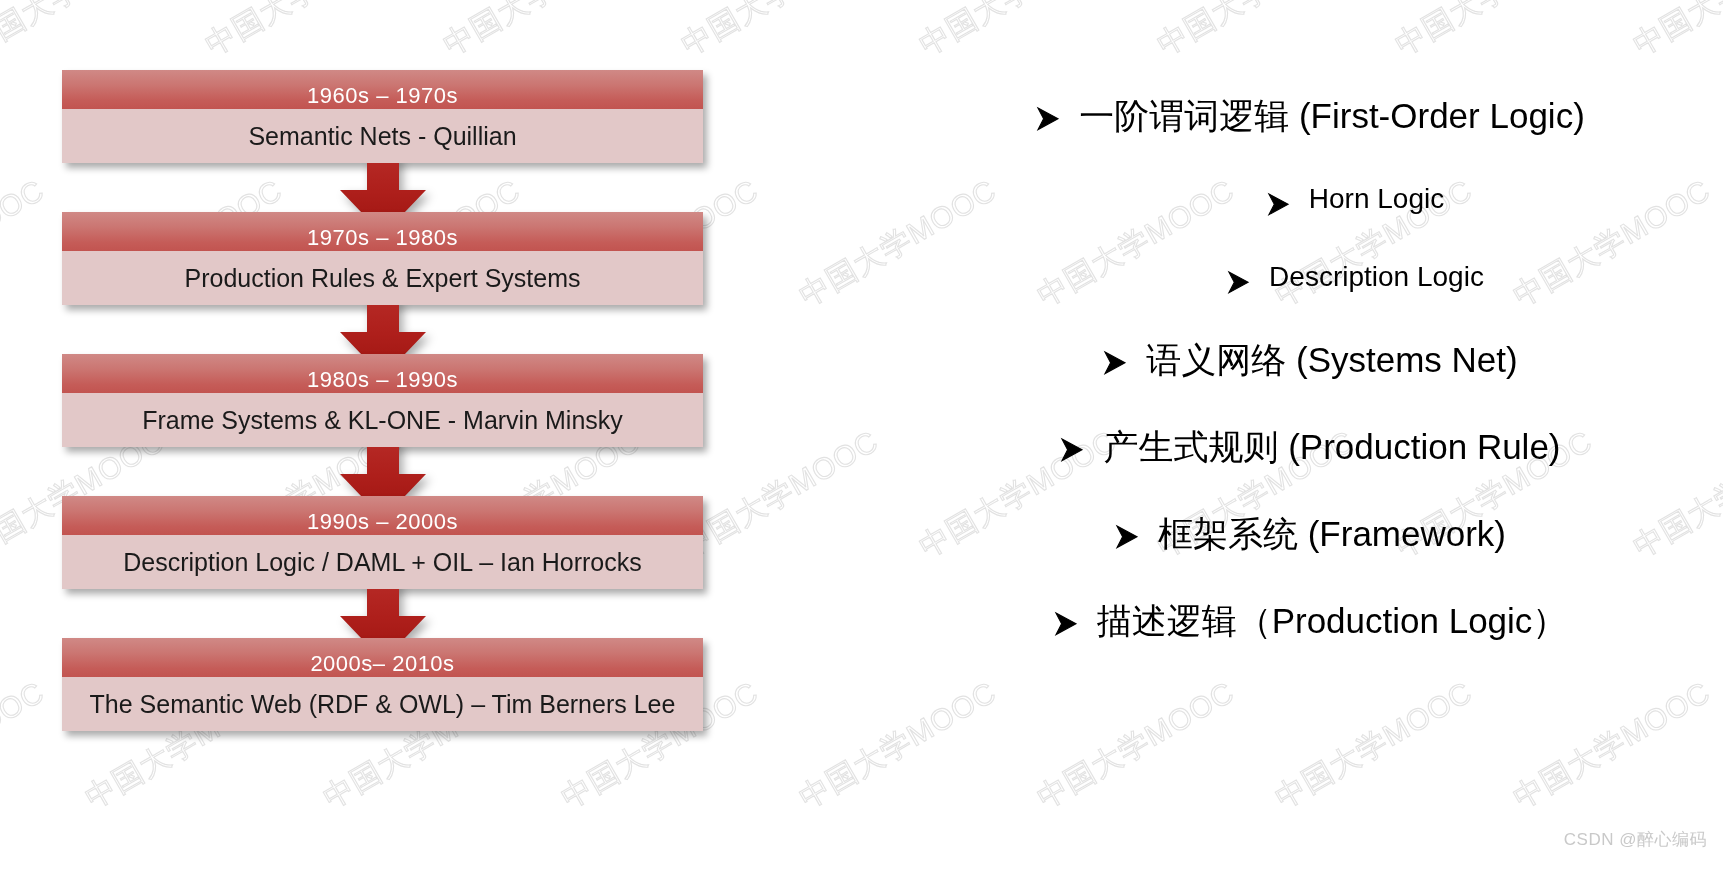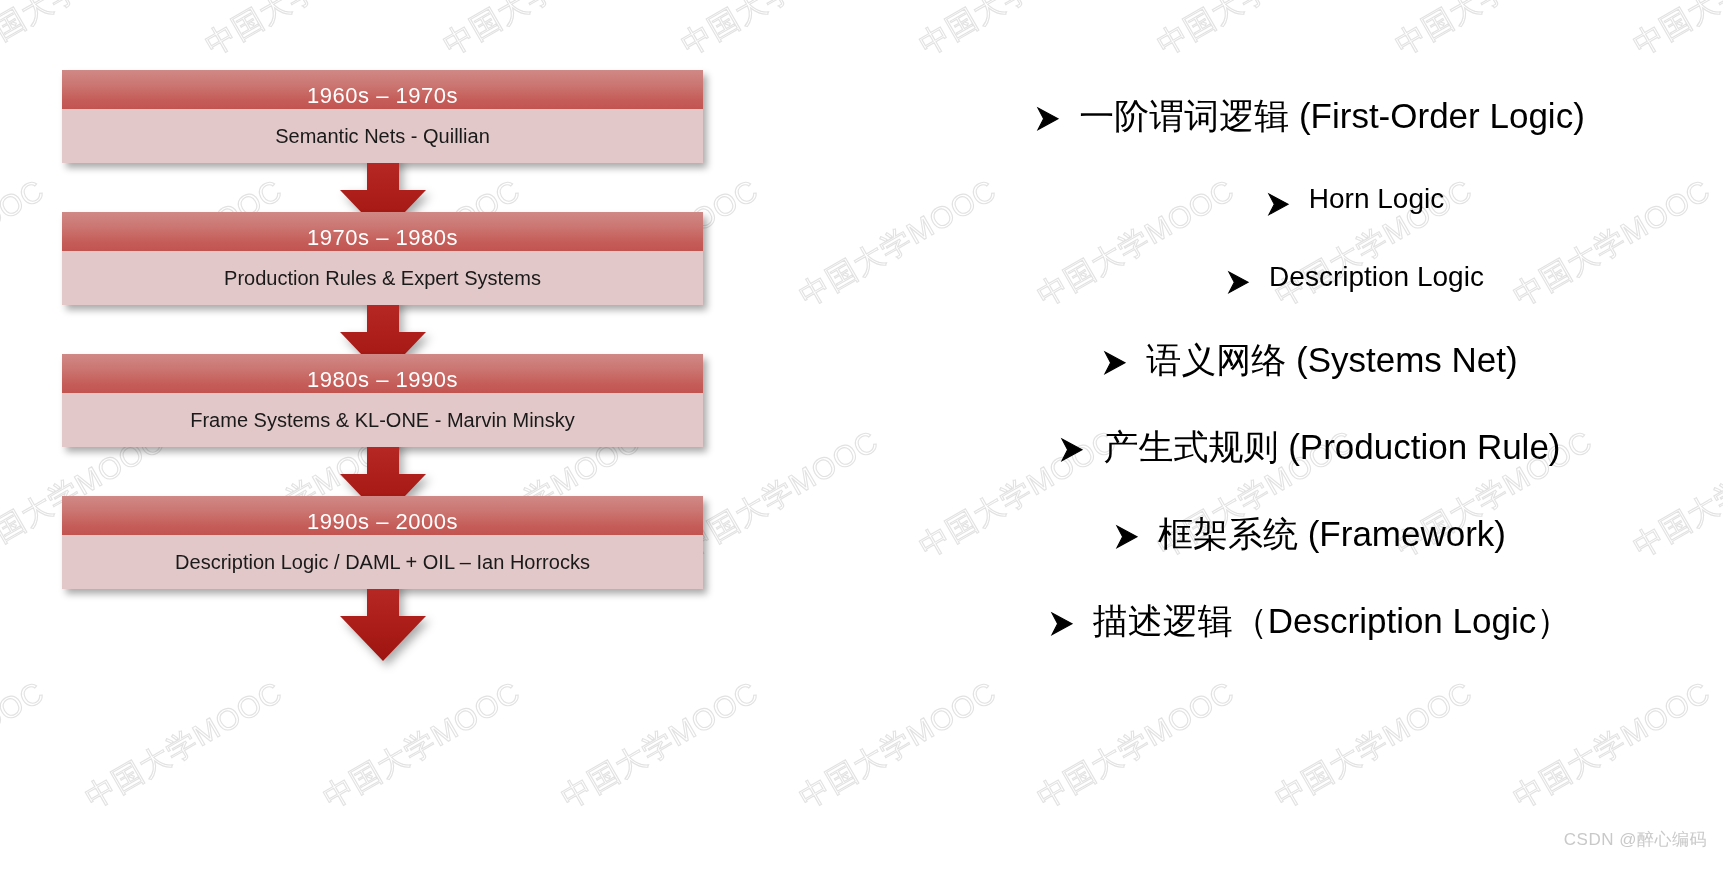--- a/index.html
+++ b/index.html
@@ -66,21 +66,21 @@
     letter-spacing: 0.5px;
     background: linear-gradient(to bottom, #d08986 0%, #cb7672 38%, #c55c58 78%, #c25450 100%);
     position: relative;
     z-index: 2;
   }
   .tl-body {
     height: 54px;
     line-height: 54px;
     text-align: center;
     color: #1a1a1a;
-    font-size: 20px;
+    font-size: 25px;
     background: #e2c8c8;
     position: relative;
     z-index: 1;
   }
   .tl-gap {
     height: 49px;
     position: relative;
   }
   .arrow {
     position: absolute;
@@ -251,20 +251,24 @@
               <linearGradient id="ag3" x1="0" y1="0" x2="0" y2="1">
                 <stop offset="0%" stop-color="#b62a26"></stop>
                 <stop offset="45%" stop-color="#ae1f1b"></stop>
                 <stop offset="100%" stop-color="#9e1410"></stop>
               </linearGradient>
             </defs>
             <path d="M33 0 L65 0 L65 34 L92 34 L49 79 L6 34 L33 34 Z" fill="url(#ag3)"></path>
           </svg>
         </div>
       </div>
+      <div class="tl-block">
+        <div class="tl-head">2000s– 2010s</div>
+        <div class="tl-body">The Semantic Web (RDF &amp; OWL) – Tim Berners Lee</div>
+      </div>
     </div>
 
   <div class="bullets">
       <div class="bullet-row lvl1">
         <span class="bullet-marker"><svg width="26" height="26" viewBox="0 0 26 26">
             <path d="M3 2 L23 12.8 L3 23.6 L8.6 12.8 Z" fill="#000000"></path>
             <path d="M3 2 L23 12.8 L3 23.6 L8.6 12.8 Z" fill="none" stroke="#000000" stroke-width="1.1"></path>
           </svg></span>
         <span class="bullet-text">一阶谓词逻辑 (First-Order Logic)</span>
       </div>
@@ -301,19 +305,19 @@
             <path d="M3 2 L23 12.8 L3 23.6 L8.6 12.8 Z" fill="#000000"></path>
             <path d="M3 2 L23 12.8 L3 23.6 L8.6 12.8 Z" fill="none" stroke="#000000" stroke-width="1.1"></path>
           </svg></span>
         <span class="bullet-text">框架系统 (Framework)</span>
       </div>
       <div class="bullet-row lvl1">
         <span class="bullet-marker"><svg width="26" height="26" viewBox="0 0 26 26">
             <path d="M3 2 L23 12.8 L3 23.6 L8.6 12.8 Z" fill="#000000"></path>
             <path d="M3 2 L23 12.8 L3 23.6 L8.6 12.8 Z" fill="none" stroke="#000000" stroke-width="1.1"></path>
           </svg></span>
-        <span class="bullet-text">描述逻辑（Description Logic）</span>
+        <span class="bullet-text">描述逻辑（Production Logic）</span>
       </div>
     </div>
 
   <div class="csdn">CSDN @醉心编码</div>
 
 </div>
 
 </body></html>

